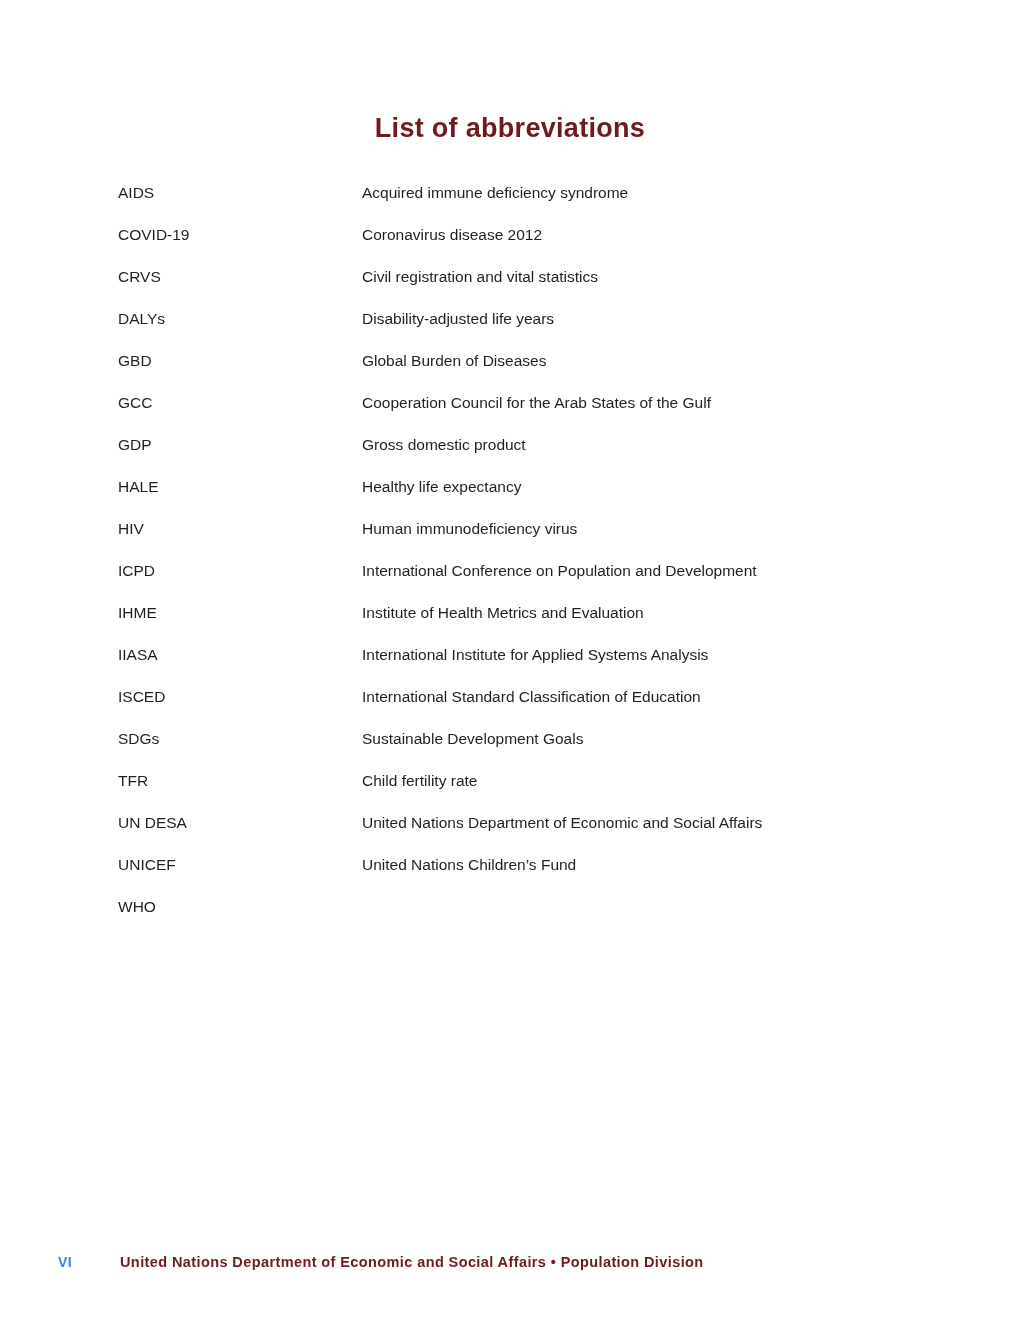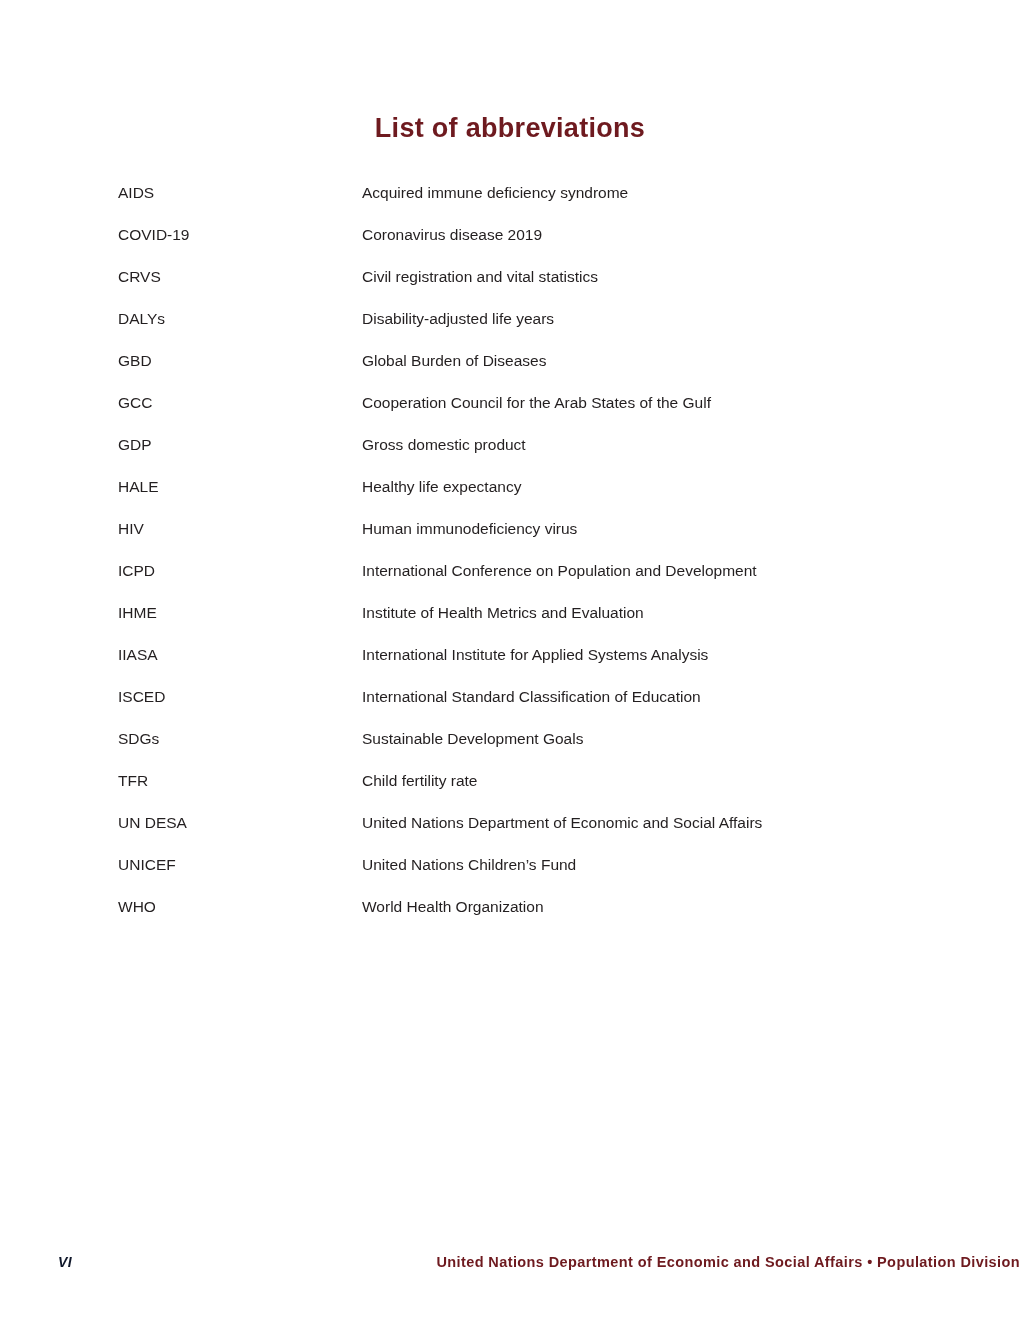--- a/index.html
+++ b/index.html
@@ -52,50 +52,49 @@
   }
   .abbr-def {
     flex: 1;
   }
   .page-number {
     position: absolute;
     left: 58px;
     top: 1254px;
     font-size: 14px;
     font-weight: 700;
-    color: #0f172a;
+    color: #3b82f6;
     letter-spacing: 0.5px;
-    font-style: italic;
   }
   .footer-text {
     position: absolute;
     top: 1254px;
     left: 120px;
     width: 900px;
-    text-align: right;
+    text-align: left;
     font-size: 14.5px;
     font-weight: 700;
     color: #6e1a1f;
     letter-spacing: 0.4px;
   }
 </style>
 </head>
 <body>
 
 <div class="page">
   <h1 class="title">List of abbreviations</h1>
 
   <div class="abbr-list">
       <div class="abbr-row">
         <span class="abbr-term">AIDS</span>
         <span class="abbr-def">Acquired immune deficiency syndrome</span>
       </div>
       <div class="abbr-row">
         <span class="abbr-term">COVID-19</span>
-        <span class="abbr-def">Coronavirus disease 2019</span>
+        <span class="abbr-def">Coronavirus disease 2012</span>
       </div>
       <div class="abbr-row">
         <span class="abbr-term">CRVS</span>
         <span class="abbr-def">Civil registration and vital statistics</span>
       </div>
       <div class="abbr-row">
         <span class="abbr-term">DALYs</span>
         <span class="abbr-def">Disability-adjusted life years</span>
       </div>
       <div class="abbr-row">
@@ -145,20 +144,19 @@
       <div class="abbr-row">
         <span class="abbr-term">UN DESA</span>
         <span class="abbr-def">United Nations Department of Economic and Social Affairs</span>
       </div>
       <div class="abbr-row">
         <span class="abbr-term">UNICEF</span>
         <span class="abbr-def">United Nations Children’s Fund</span>
       </div>
       <div class="abbr-row">
         <span class="abbr-term">WHO</span>
-        <span class="abbr-def">World Health Organization</span>
       </div>
     </div>
 
   <div class="page-number">VI</div>
 
   <div class="footer-text">United Nations Department of Economic and Social Affairs • Population Division</div>
 </div>
 
 </body></html>

